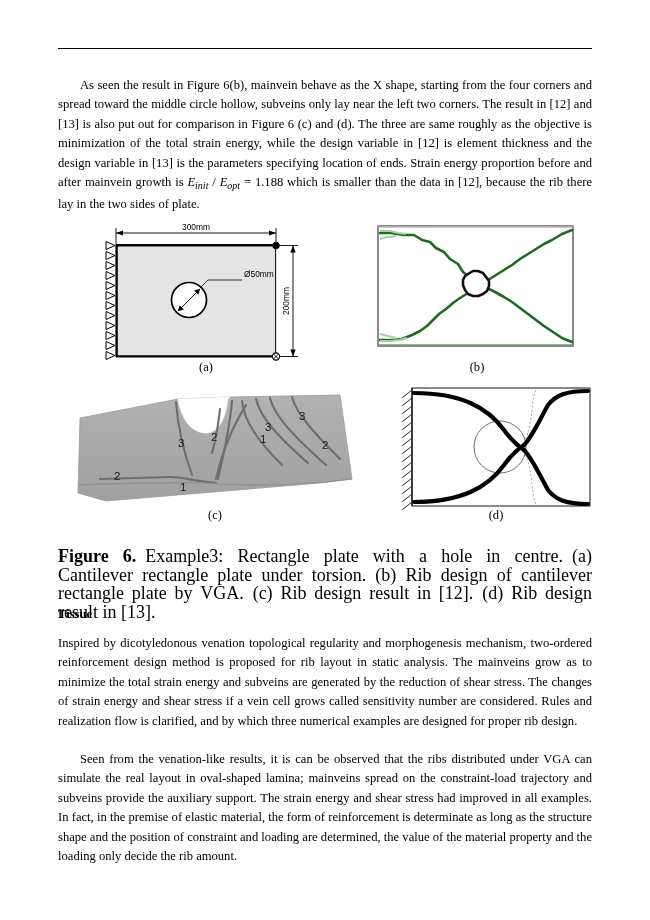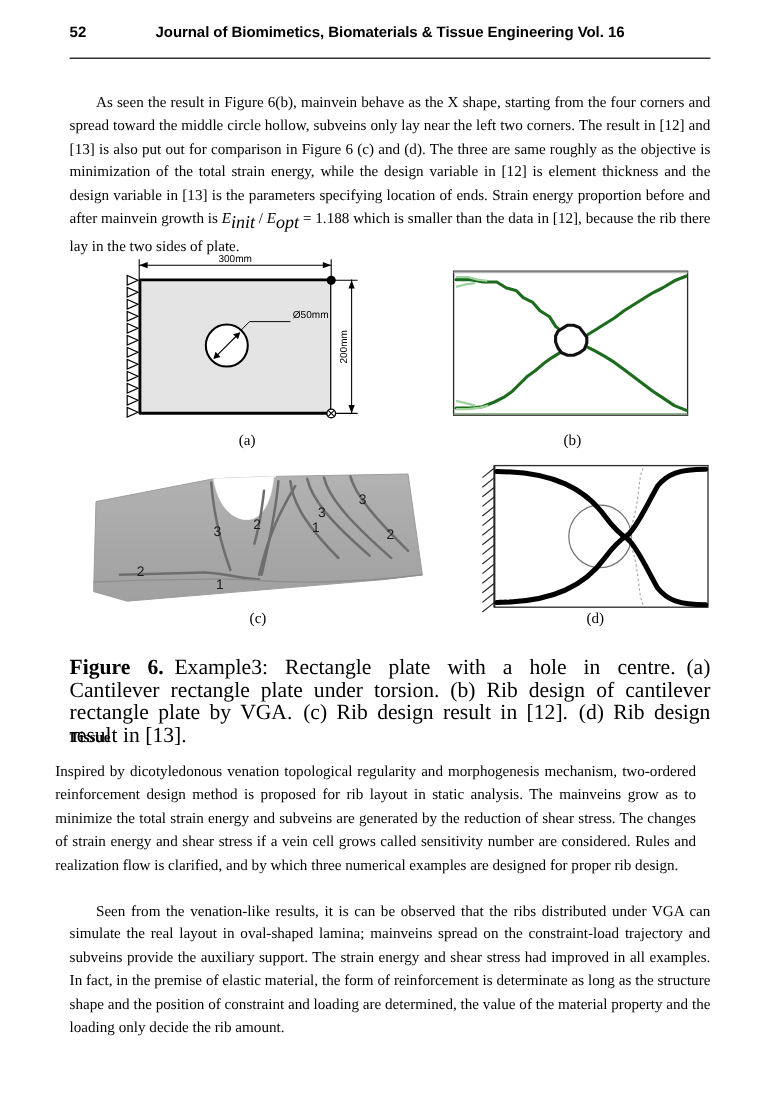--- a/index.html
+++ b/index.html
@@ -73,21 +73,21 @@
     text-justify: inter-word;
   }
   p.para.indent {
     text-indent: 22px;
   }
   .var {
     font-style: italic;
   }
   .sub {
     font-style: italic;
-    font-size: 15px;
+    font-size: 10px;
     vertical-align: -0.25em;
   }
 
   
   .figure-block {
     position: absolute;
     left: 58px;
     top: 208px;
     width: 534px;
     height: 322px;
@@ -96,21 +96,21 @@
     position: absolute;
   }
   .fig-label {
     position: absolute;
     width: 100%;
     text-align: center;
     font-size: 12.6px;
   }
 
   
-  .fig-a { left: 32px;  top: 0px;   width: 232px; height: 150px; }
+  .fig-a { left: 32px;  top: 12px;   width: 232px; height: 150px; }
   .fig-a-label { left: 32px; top: 152px; width: 232px; }
   
   .fig-b { left: 318px; top: 14px;  width: 202px; height: 130px; }
   .fig-b-label { left: 318px; top: 152px; width: 202px; }
   
   .fig-c { left: 12px;  top: 175px; width: 290px; height: 135px; }
   .fig-c-label { left: 12px; top: 300px; width: 290px; }
   
   .fig-d { left: 338px; top: 172px; width: 200px; height: 135px; }
   .fig-d-label { left: 338px; top: 300px; width: 200px; }
@@ -128,34 +128,30 @@
   .gap { display: inline-block; width: 9px; }
 
   .summary-heading {
     position: absolute;
     left: 58px;
     top: 607px;
     font-size: 12.6px;
     font-weight: bold;
   }
 
-  .summary-p1 { position: absolute; left: 46px; top: 634px; width: 534px; }
+  .summary-p1 { position: absolute; left: 58px; top: 634px; width: 534px; }
   .summary-p2 { position: absolute; left: 58px; top: 750px; width: 534px; font-family: Liberation Serif, serif; }
 
   svg { display: block; }
 </style>
 </head>
 <body>
 
 <div class="page">
 
-  <div class="header">
-    <div class="header-page-number">52</div>
-    <div class="header-title">Journal of Biomimetics, Biomaterials &amp; Tissue Engineering Vol. 16</div>
-  </div>
   <div class="header-rule"></div>
 
   <div class="body-col" style="top:76px;">
     <p class="para indent"><span>As seen the result in Figure 6(b), mainvein behave as the X shape, starting from the four corners and spread toward the middle circle hollow, subveins only lay near the left two corners.    The result in [12] and [13] is also put out for comparison in Figure 6 (c) and (d).    The three are same roughly as the objective is minimization of the total strain energy, while the design variable in [12] is element thickness and the design variable in [13] is the parameters specifying location of ends. Strain energy proportion before and after mainvein growth is </span><span class="var">E</span><span class="sub">init</span><span> / </span><span class="var">E</span><span class="sub">opt</span><span> = 1.188 which is smaller than the data in [12], because the rib there lay in the two sides of plate.</span></p>
   </div>
 
   <div class="figure-block">
 
     <div class="fig-cell fig-a">
       <svg width="232" height="150" viewBox="0 0 232 150">

